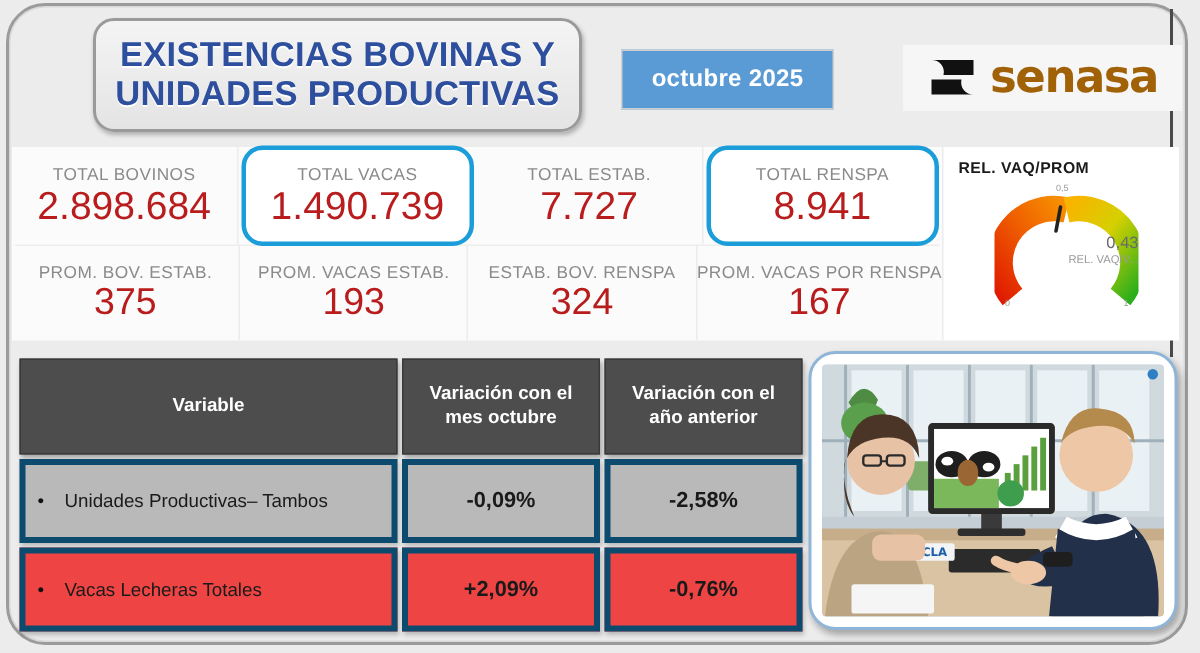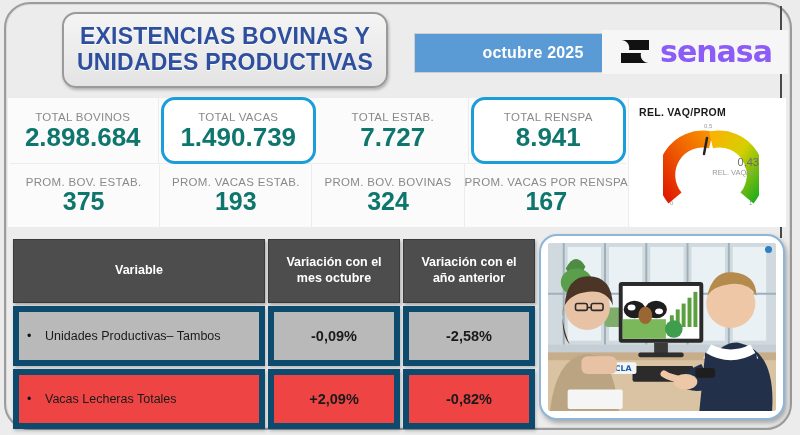--- a/index.html
+++ b/index.html
@@ -63,36 +63,35 @@
     position:absolute;
     left:400px;top:25px;
     width:140px;height:38px;
     background:#5b9bd5;
     border:1px solid #cfcfcf;
     display:flex;align-items:center;justify-content:center;
     color:#ffffff;
     font-weight:bold;
     font-size:16px;
     letter-spacing:.2px;
-    padding-left:48px;
   }
   .logo-box{
     position:absolute;
     left:588px;top:22px;
     width:186px;height:44px;
     background:#f6f6f6;
     display:flex;align-items:center;justify-content:center;
     gap:8px;
   }
   .logo-mark{display:block;}
   .logo-word{
     font-family:"DejaVu Sans", sans-serif;
     font-weight:bold;
     font-size:30px;
-    color:#8b5cf6;
+    color:#a16207;
     letter-spacing:-1px;
     line-height:1;
   }
 
   
   .kpi-band{
     position:absolute;
     left:8px;top:98px;
     width:778px;height:129px;
     display:flex;
@@ -115,23 +114,23 @@
   }
   .kpi-cell:last-child{border-right:none;}
   .kpi-label{
     color:#8a8a8a;
     font-size:11.5px;
     letter-spacing:.3px;
     margin-bottom:1px;
     white-space:nowrap;
   }
   .kpi-value{
-    color:#0f766e;
+    color:#b91c1c;
     font-size:26px;
-    font-weight:700;
+    font-weight:400;
     line-height:1;
     white-space:nowrap;
   }
   .kpi-value.small{font-size:25px;}
   .kpi-cell.boxed{
     border:3px solid #1b9dd9;
     border-radius:14px;
     background:#ffffff;
     z-index:3;
     margin:-1px 2px;
@@ -181,21 +180,21 @@
     font-size:12.5px;
     font-weight:bold;
     height:62px;
     border:1px solid #3a3a3a;
     box-shadow:1px 2px 3px rgba(0,0,0,.3);
     line-height:1.25;
     padding:0 4px;
   }
   .tbl td{
     height:48px;
-    border:6px solid #0c4a6e;
+    border:4px solid #0c4a6e;
     box-shadow:1px 2px 3px rgba(0,0,0,.22);
     font-size:12.5px;
     color:#1a1a1a;
     padding:0 8px;
   }
   .tbl tr.r1 td{background:#b9b9b9;}
   .tbl tr.r2 td{background:#ef4444;}
   .tbl td.name{text-align:left;}
   .tbl td.num{
     text-align:center;font-weight:bold;font-size:14.5px;
@@ -285,21 +284,21 @@
       <div class="kpi-row">
         <div class="kpi-cell">
           <div class="kpi-label">PROM. BOV. ESTAB.</div>
           <div class="kpi-value small">375</div>
         </div>
         <div class="kpi-cell">
           <div class="kpi-label">PROM. VACAS ESTAB.</div>
           <div class="kpi-value small">193</div>
         </div>
         <div class="kpi-cell">
-          <div class="kpi-label">PROM. BOV. BOVINAS</div>
+          <div class="kpi-label">ESTAB. BOV. RENSPA</div>
           <div class="kpi-value small">324</div>
         </div>
         <div class="kpi-cell">
           <div class="kpi-label">PROM. VACAS POR RENSPA</div>
           <div class="kpi-value small">167</div>
         </div>
       </div>
     </div>
 
     <div class="gauge-pane">
@@ -362,21 +361,21 @@
             <span class="bullet">•</span><span>Unidades Productivas– Tambos</span>
           </td>
           <td class="num">-0,09%</td>
           <td class="num">-2,58%</td>
         </tr>
         <tr class="r2">
           <td class="name">
             <span class="bullet">•</span><span>Vacas Lecheras Totales</span>
           </td>
           <td class="num">+2,09%</td>
-          <td class="num">-0,82%</td>
+          <td class="num">-0,76%</td>
         </tr>
       </tbody>
     </table>
   </div>
 
   <div class="photo-frame">
     <div class="photo">
       <svg width="100%" height="100%" viewBox="0 0 232 172" preserveAspectRatio="none">
         <rect x="0" y="0" width="232" height="172" fill="#c5ced4"></rect>
         <rect x="0" y="0" width="232" height="104" fill="#cfd9de"></rect>

